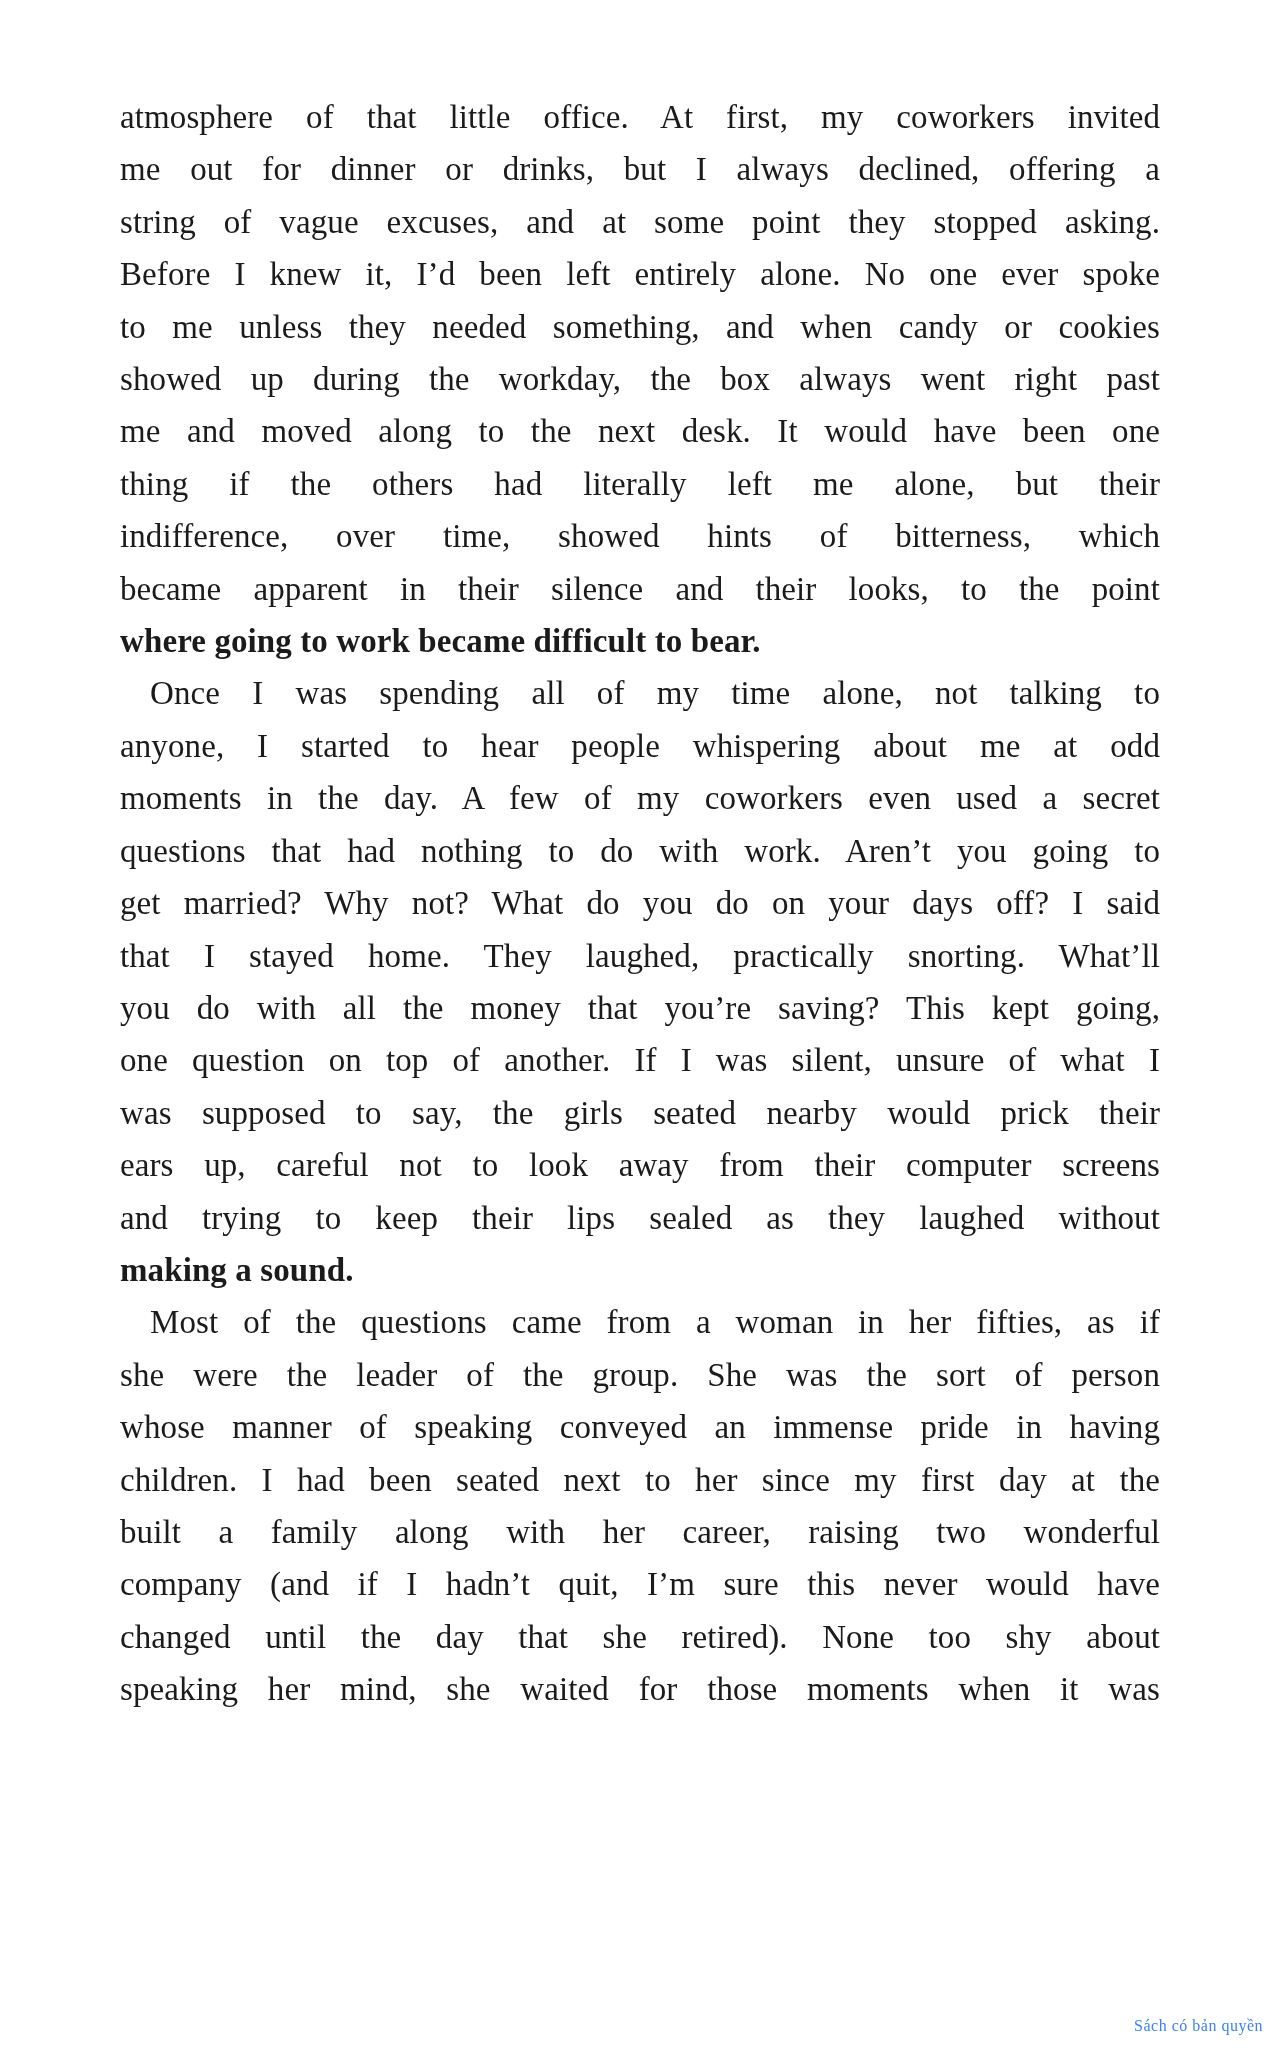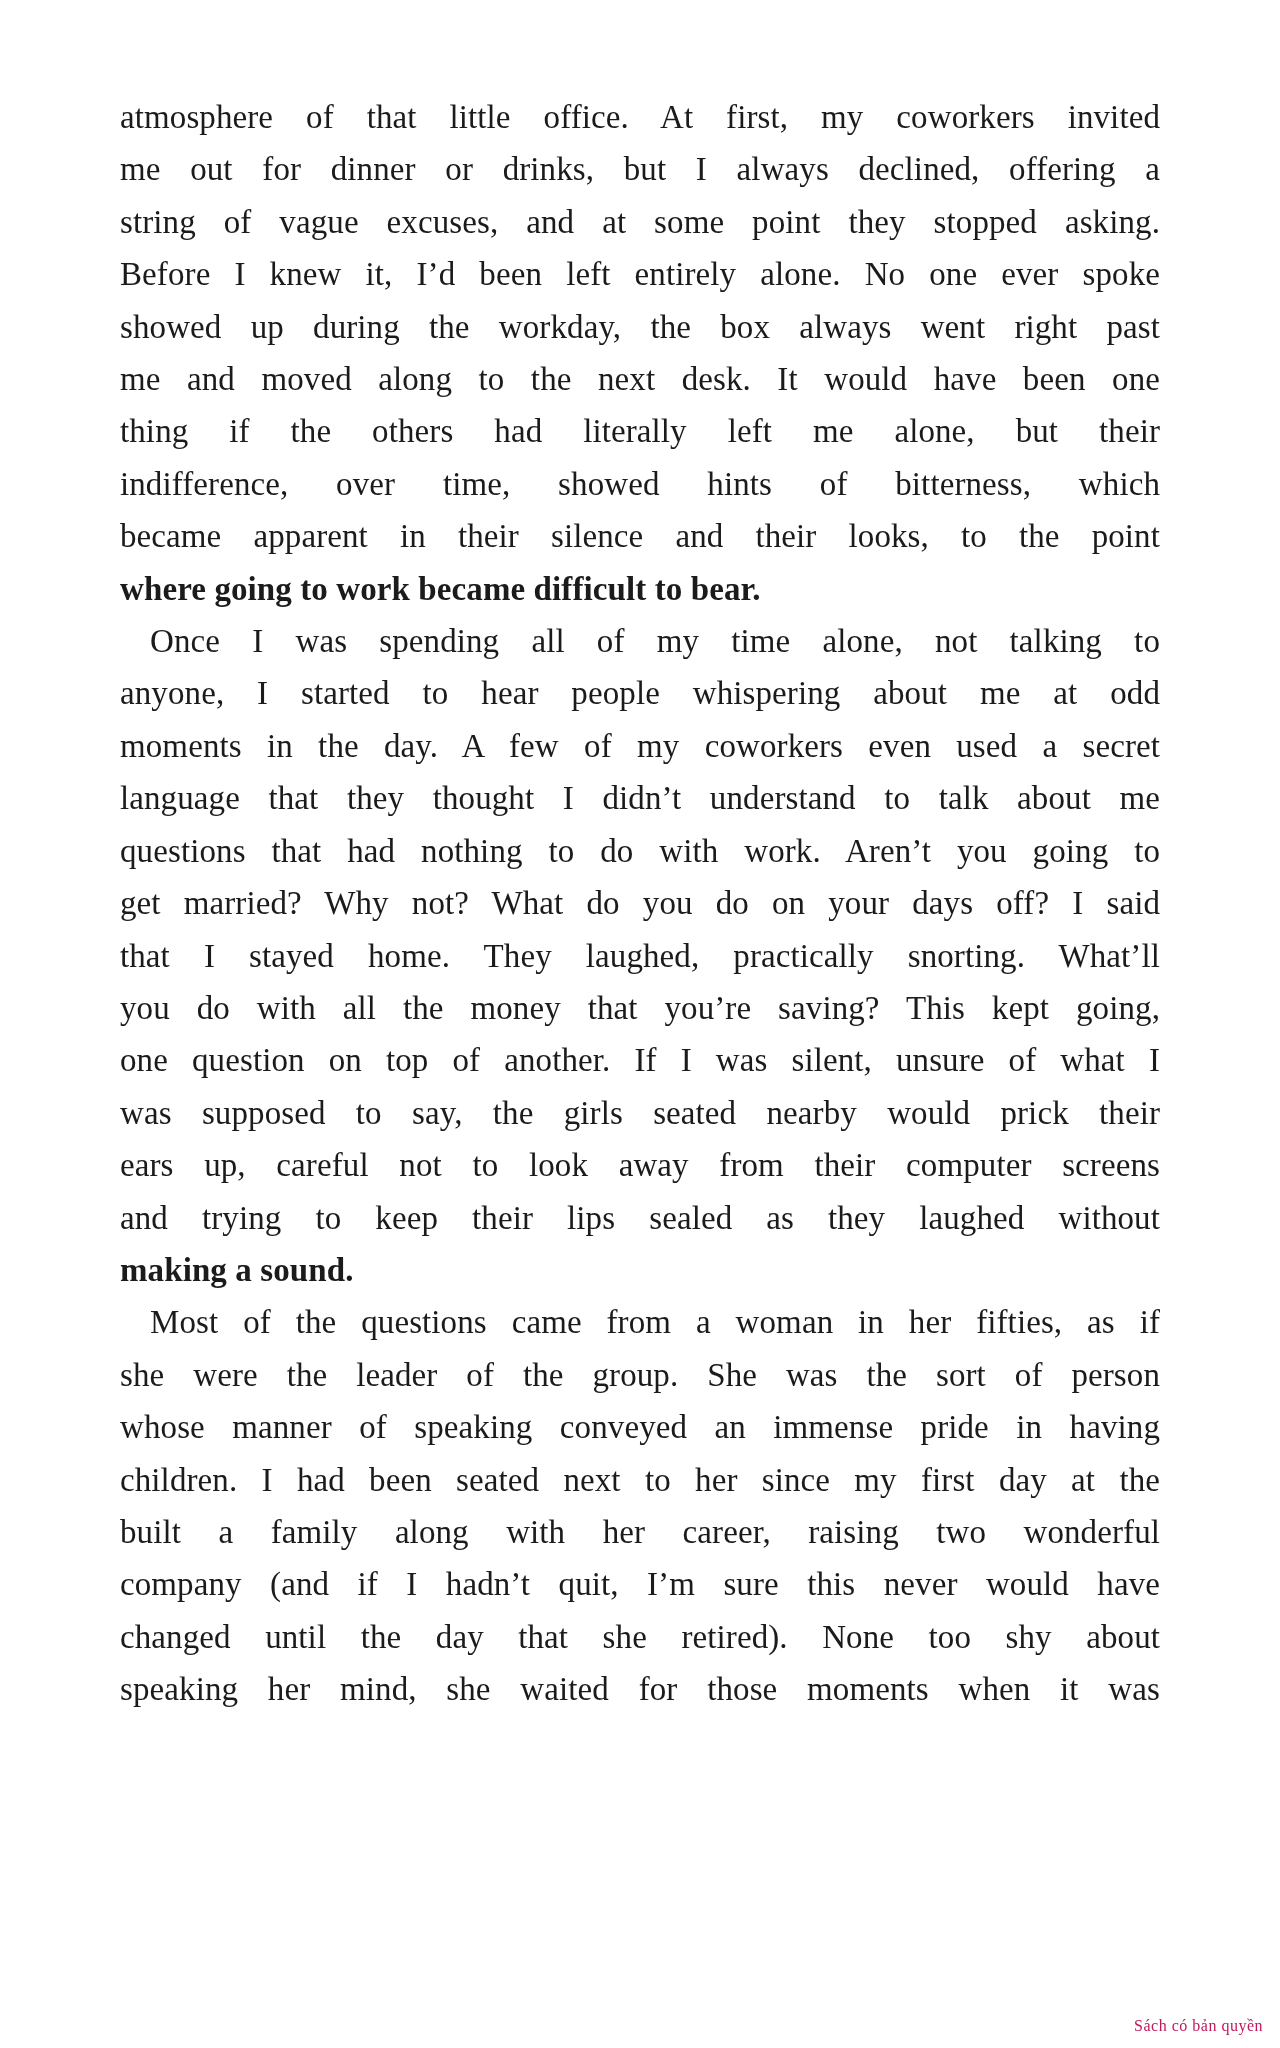--- a/index.html
+++ b/index.html
@@ -39,47 +39,47 @@
   }
   .line.no-stretch {
     text-align-last: left;
     font-weight: bold;
   }
   .watermark {
     position: absolute;
     right: 17px;
     bottom: 13px;
     font-size: 16px;
-    color: #be185d;
+    color: #3b82f6;
     font-family: "Liberation Serif", "DejaVu Serif", serif;
     letter-spacing: 0.5px;
   }
 </style>
 </head>
 <body>
 
 <div class="page">
   <div class="text-block" id="text-block">
       <div class="paragraph">
         <div class="line">atmosphere of that little office. At first, my coworkers invited</div>
         <div class="line">me out for dinner or drinks, but I always declined, offering a</div>
         <div class="line">string of vague excuses, and at some point they stopped asking.</div>
         <div class="line">Before I knew it, I’d been left entirely alone. No one ever spoke</div>
+        <div class="line">to me unless they needed something, and when candy or cookies</div>
         <div class="line">showed up during the workday, the box always went right past</div>
         <div class="line">me and moved along to the next desk. It would have been one</div>
         <div class="line">thing if the others had literally left me alone, but their</div>
         <div class="line">indifference, over time, showed hints of bitterness, which</div>
         <div class="line">became apparent in their silence and their looks, to the point</div>
         <div class="line no-stretch">where going to work became difficult to bear.</div>
       </div>
       <div class="paragraph">
         <div class="line indent">Once I was spending all of my time alone, not talking to</div>
         <div class="line">anyone, I started to hear people whispering about me at odd</div>
         <div class="line">moments in the day. A few of my coworkers even used a secret</div>
-        <div class="line">language that they thought I didn’t understand to talk about me</div>
         <div class="line">questions that had nothing to do with work. Aren’t you going to</div>
         <div class="line">get married? Why not? What do you do on your days off? I said</div>
         <div class="line">that I stayed home. They laughed, practically snorting. What’ll</div>
         <div class="line">you do with all the money that you’re saving? This kept going,</div>
         <div class="line">one question on top of another. If I was silent, unsure of what I</div>
         <div class="line">was supposed to say, the girls seated nearby would prick their</div>
         <div class="line">ears up, careful not to look away from their computer screens</div>
         <div class="line">and trying to keep their lips sealed as they laughed without</div>
         <div class="line no-stretch">making a sound.</div>
       </div>

